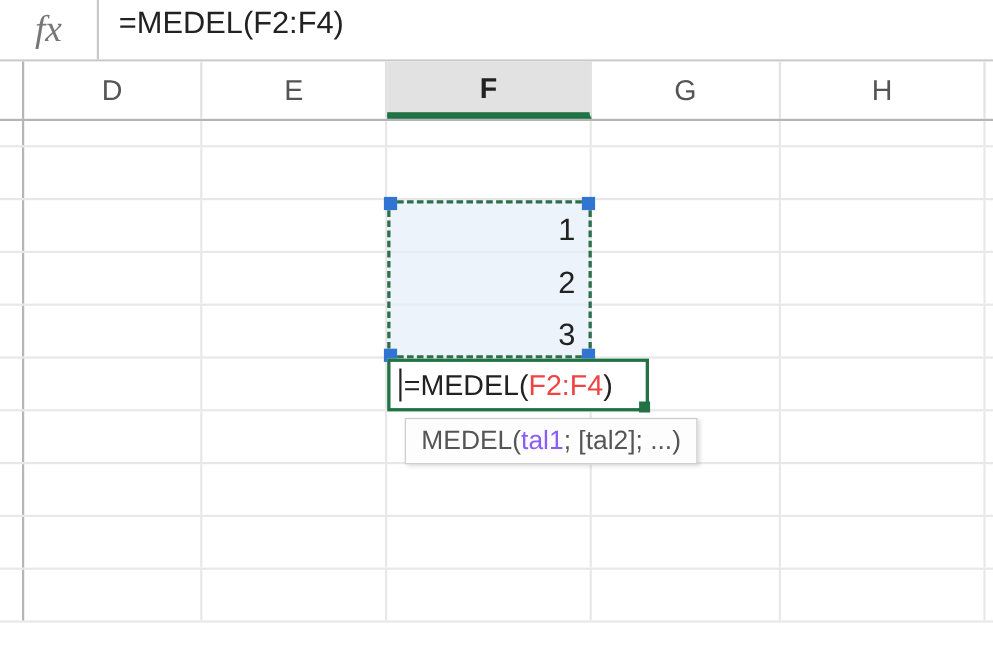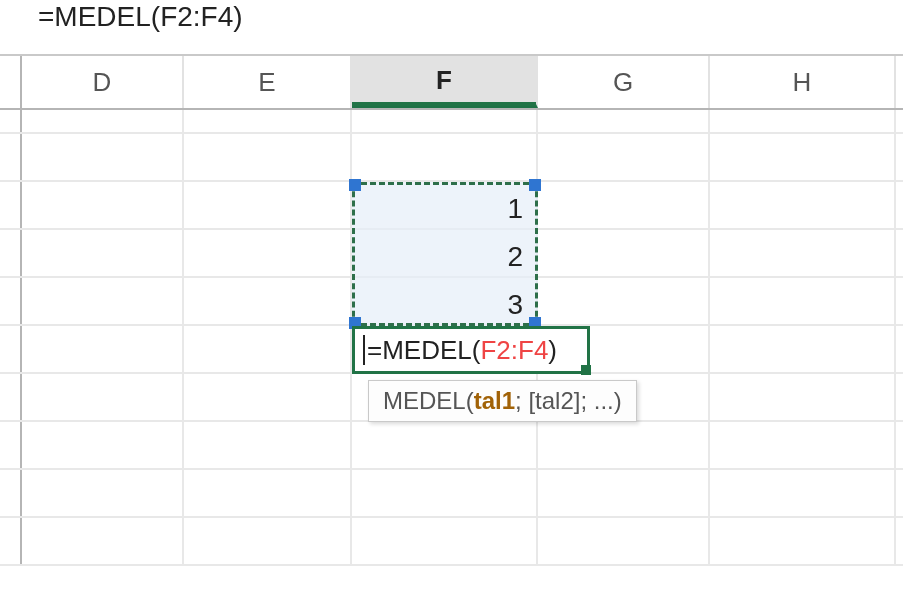--- a/index.html
+++ b/index.html
@@ -29,23 +29,22 @@
     justify-content: center;
     font-family: "Times New Roman", serif;
     font-size: 34px;
     font-style: italic;
     color: #777;
     border-right: 2px solid #c9c9c9;
   }
   .formula-input-wrap {
     flex: 1;
     display: flex;
-    align-items: flex-start;
-    padding: 0 16px;
-    margin-left: 20px;
+    align-items: flex-end;
+    padding: 16px 16px;
   }
   .formula-input {
     width: 100%;
     border: none;
     outline: none;
     font-size: 28px;
     font-family: "Segoe UI", Arial, sans-serif;
     color: #222;
     background: transparent;
   }
@@ -191,26 +190,29 @@
     top:270px;
     background:#fdfdfd;
     border:1px solid #c9c9c9;
     box-shadow: 2px 2px 4px rgba(0,0,0,.15);
     font-size:24px;
     color:#555;
     padding:6px 14px;
     z-index:20;
     white-space:nowrap;
   }
-  .fn-tip .bold { font-weight:700; color:#a16207; }
+  .fn-tip .bold { font-weight:400; color:#8b5cf6; }
 </style>
 </head>
 <body>
 
 <div class="formula-bar">
+  <div class="fx-label">
+    <span>fx</span>
+  </div>
   <div class="formula-input-wrap">
     <input class="formula-input" type="text" value="=MEDEL(F2:F4)" style="">
   </div>
 </div>
 
 <div class="sheet">
 
   <div class="col-headers">
     <div class="row-stub"></div>
     <div class="col D">

